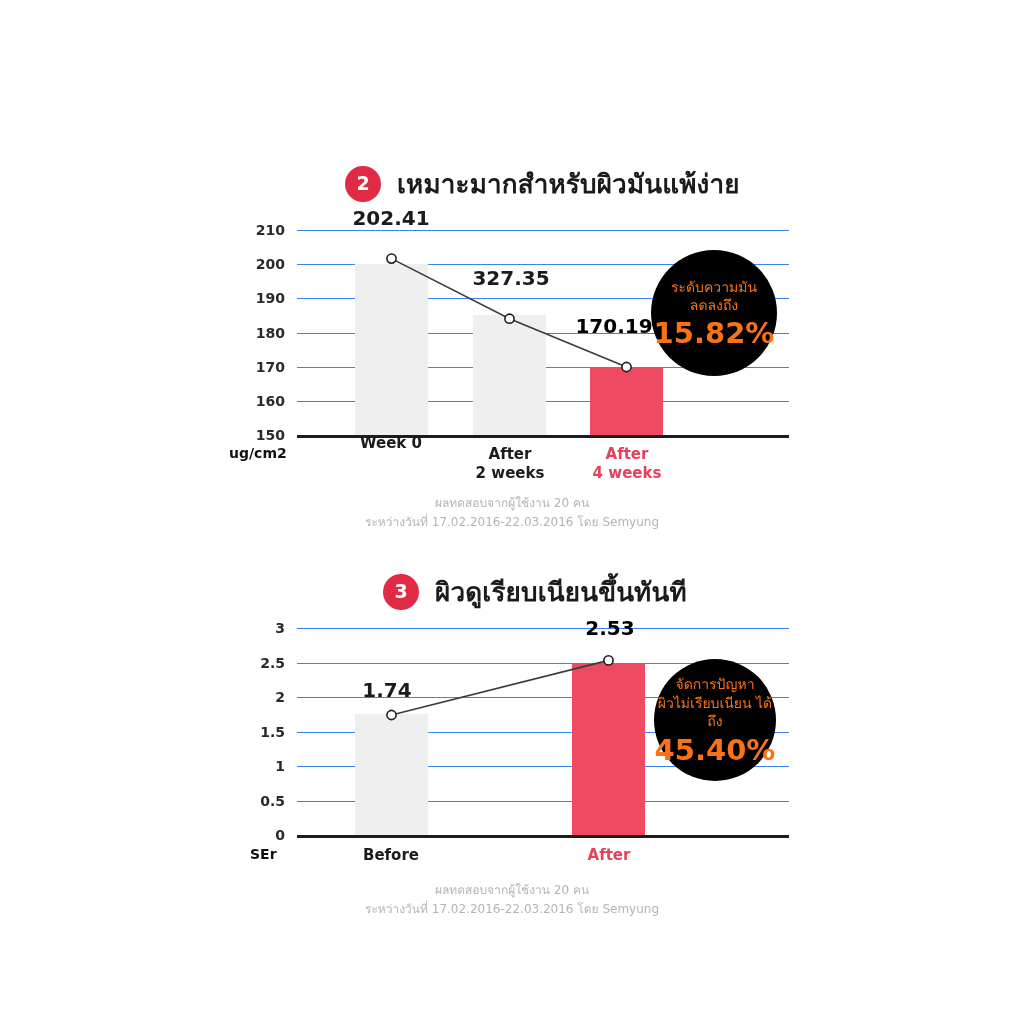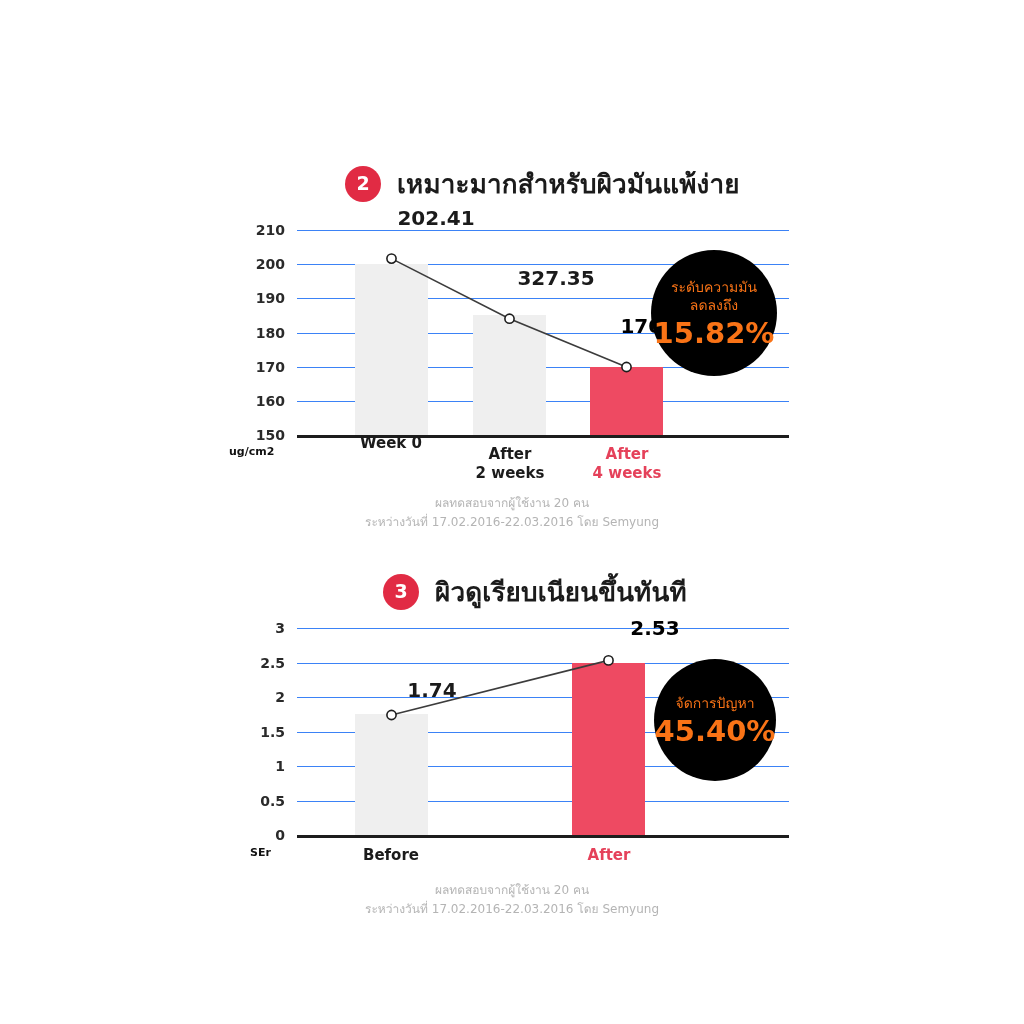--- a/index.html
+++ b/index.html
@@ -42,41 +42,40 @@
     position: absolute; left: 0; right: 0; height: 1px;
     background: #3b82f6;
   }
   .ytick {
     position: absolute; right: 100%; margin-right: 12px;
     transform: translateY(-50%);
     font-size: 14px; font-weight: bold; color: #2a2a2a;
     white-space: nowrap;
   }
   .unit-label {
-    position: absolute; font-size: 11px; font-weight: bold; color: #111;
+    position: absolute; font-size: 14px; font-weight: bold; color: #111;
     white-space: nowrap;
   }
   .bar {
     position: absolute; bottom: 0;
   }
   .bar.gray { background: #efefef; }
   .bar.red  { background: #EE4A62; }
 
   .xlabel {
     position: absolute; text-align: center;
     font-size: 15px; font-weight: bold; line-height: 1.25;
     color: #1b1b1b; white-space: nowrap;
   }
   .xlabel.accent { color: #E5415A; }
 
   .dlabel {
     position: absolute; transform: translateX(-50%);
     font-size: 20px; font-weight: bold; color: #1b1b1b;
     white-space: nowrap;
-    margin-left: 45px;
   }
   .dlabel.accent { color: #000000; }
 
   .svg-layer {
     position: absolute; left: 0; top: 0; overflow: visible;
     pointer-events: none;
   }
 
   
   .circle-badge {
@@ -222,20 +221,21 @@
     <div class="xlabel" style="left:44px; top:218px; width:100px;">
       <div>Before</div>
     </div>
     <div class="xlabel accent" style="left:262px; top:218px; width:100px;">
       <div>After</div>
     </div>
   </div>
 
   <div class="circle-badge" style="left:654px; top:659px; width:122px; height:122px;">
     <div class="cb-line">จัดการปัญหา</div>
+    <div class="cb-line">ผิวไม่เรียบเนียน ได้ถึง</div>
     <div class="cb-value">45.40%</div>
   </div>
 
   <div class="footnote" style="top:881px;">
     <div>ผลทดสอบจากผู้ใช้งาน 20 คน</div>
     <div>ระหว่างวันที่ 17.02.2016-22.03.2016 โดย Semyung</div>
   </div>
 
 </div>
 

